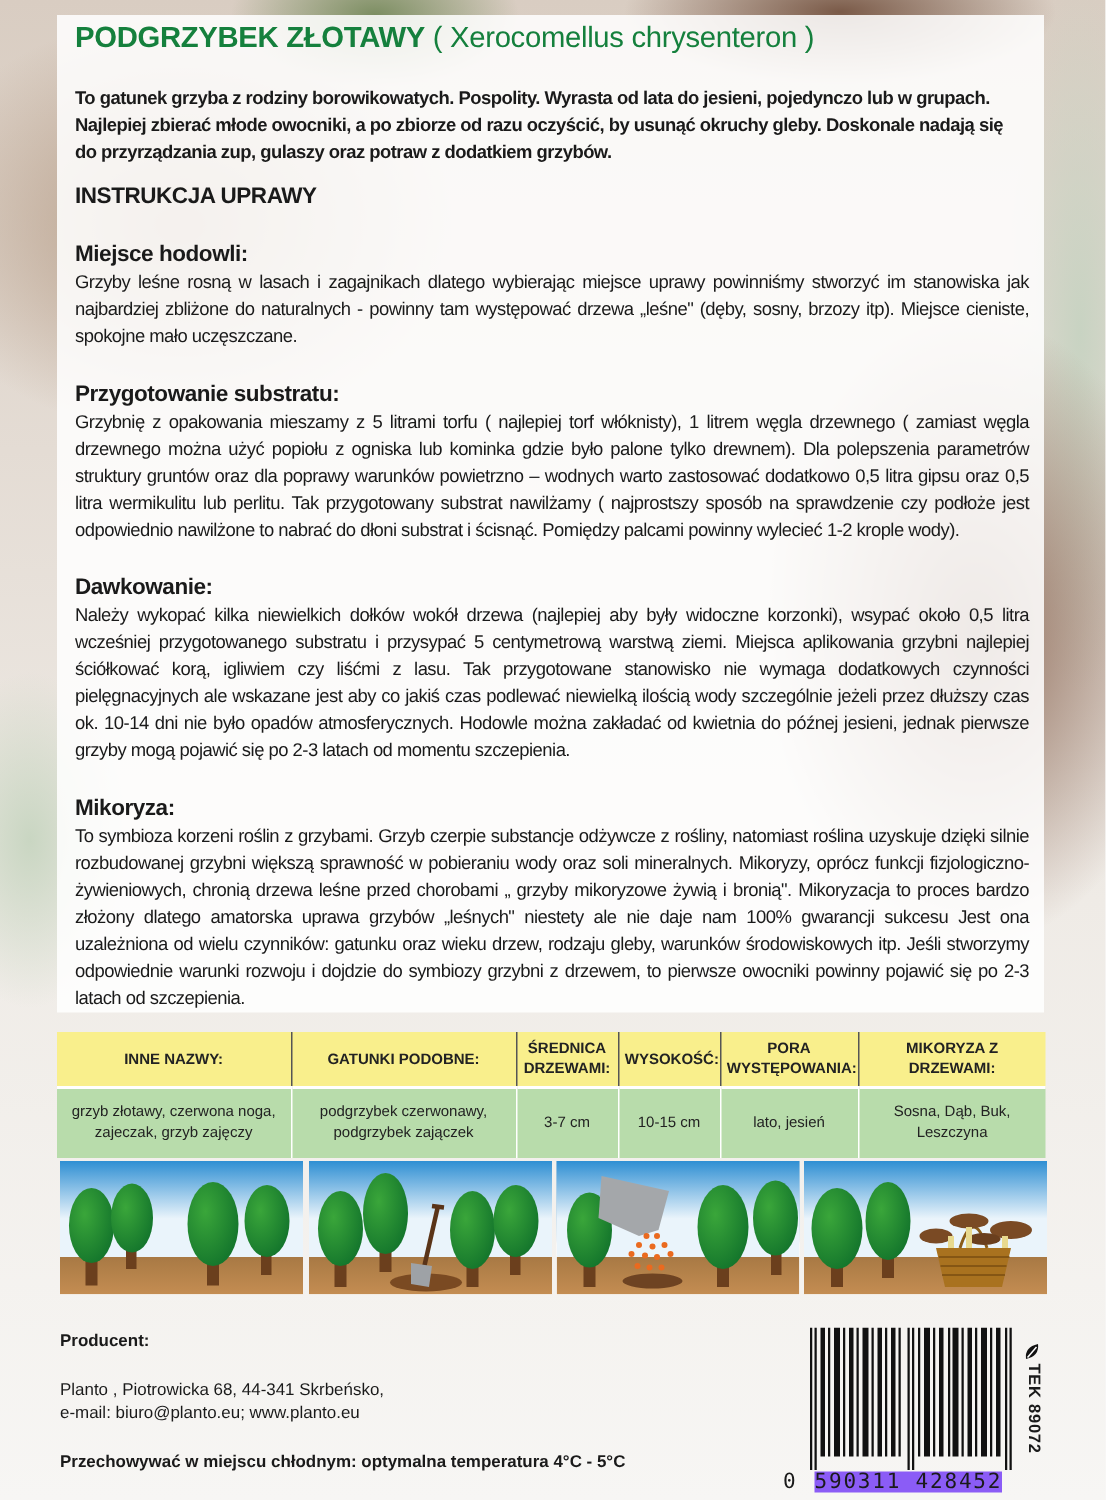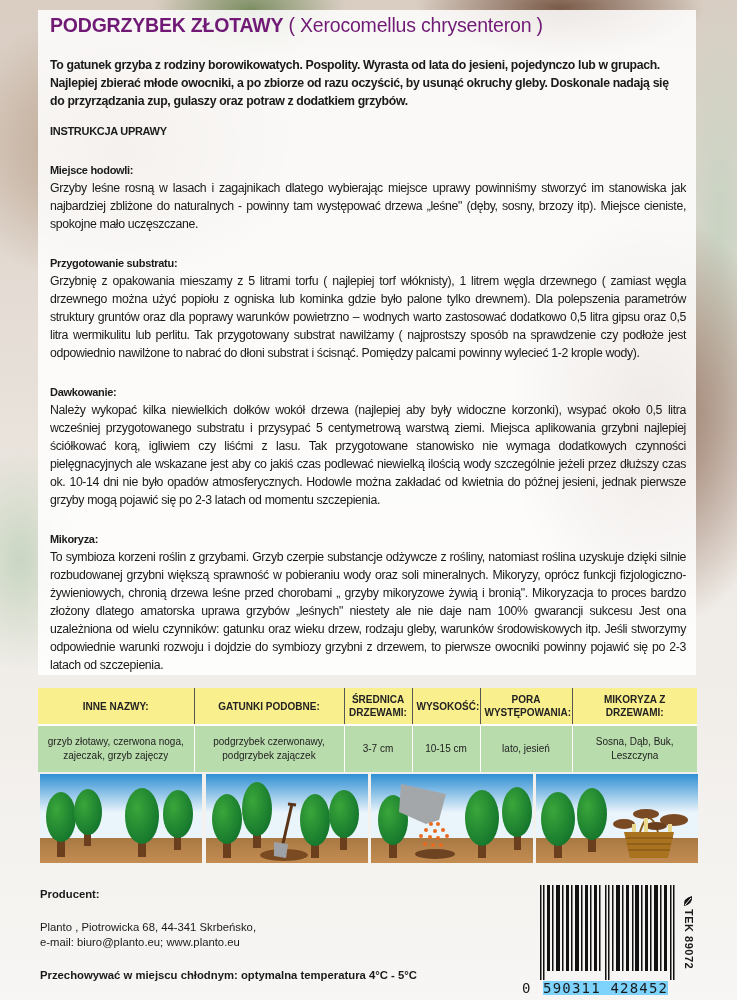--- a/index.html
+++ b/index.html
@@ -24,30 +24,30 @@
   }
   .panel {
     position: absolute;
     left: 38px; top: 10px; width: 658px; height: 665px;
     background: rgba(255,255,255,0.86);
   }
   .content {
     position: absolute; left: 50px; top: 12px; width: 636px;
   }
   .title {
-    font-size: 19.5px; line-height: 26px; color: #701a75; font-weight: bold;
+    font-size: 19.5px; line-height: 26px; color: #15803d; font-weight: bold;
     letter-spacing: -0.2px; white-space: nowrap;
   }
   .title .latin { font-weight: normal; font-style: normal; }
   .intro {
     font-size: 12.3px; line-height: 18px; font-weight: bold; letter-spacing: -0.35px;
     margin-top: 18px;
   }
   .section-h {
-    font-size: 11px; font-weight: bold; line-height: 18px; letter-spacing: -0.3px;
+    font-size: 15px; font-weight: bold; line-height: 18px; letter-spacing: -0.3px;
   }
   .inst-h { margin-top: 12px; }
   .sec { margin-top: 21px; }
   .para {
     font-size: 12.3px; line-height: 18px; text-align: justify; letter-spacing: -0.35px;
   }
   
   .info-table {
     position: absolute; left: 38px; top: 688px; width: 659px;
     border-collapse: collapse; table-layout: fixed;
@@ -74,21 +74,21 @@
   .f-bold { font-size: 11.3px; font-weight: bold; line-height: 15px; }
   .f-norm { font-size: 11.3px; line-height: 15px; }
   .f-gap { margin-top: 18px; }
   .barcode-wrap { position: absolute; left: 525px; top: 885px; width: 150px; height: 108px; }
   .bars { position: absolute; left: 15px; top: 0; width: 140px; height: 95px; }
   .bc-digits {
     position: absolute; left: 0; top: 96px; width: 160px;
     font-family: "DejaVu Sans Mono", monospace; font-size: 14px; letter-spacing: 1.2px; line-height: 14px;
   }
   .bc-d0 { position: absolute; left: -3px; top: 0; }
-  .bc-rest { position: absolute; left: 18px; top: 0; background: #7dd3fc; }
+  .bc-rest { position: absolute; left: 18px; top: 0; background: #8b5cf6; }
   .side-code {
     position: absolute; left: 678px; top: 895px; width: 20px; height: 100px;
   }
   .side-code .txt {
     position: absolute; left: 50%; top: 0;
     transform-origin: 0 0; transform: rotate(90deg) translate(14px, -7px);
     font-size: 11px; font-weight: bold; white-space: nowrap; letter-spacing: 0.5px;
   }
 </style>
 </head>

